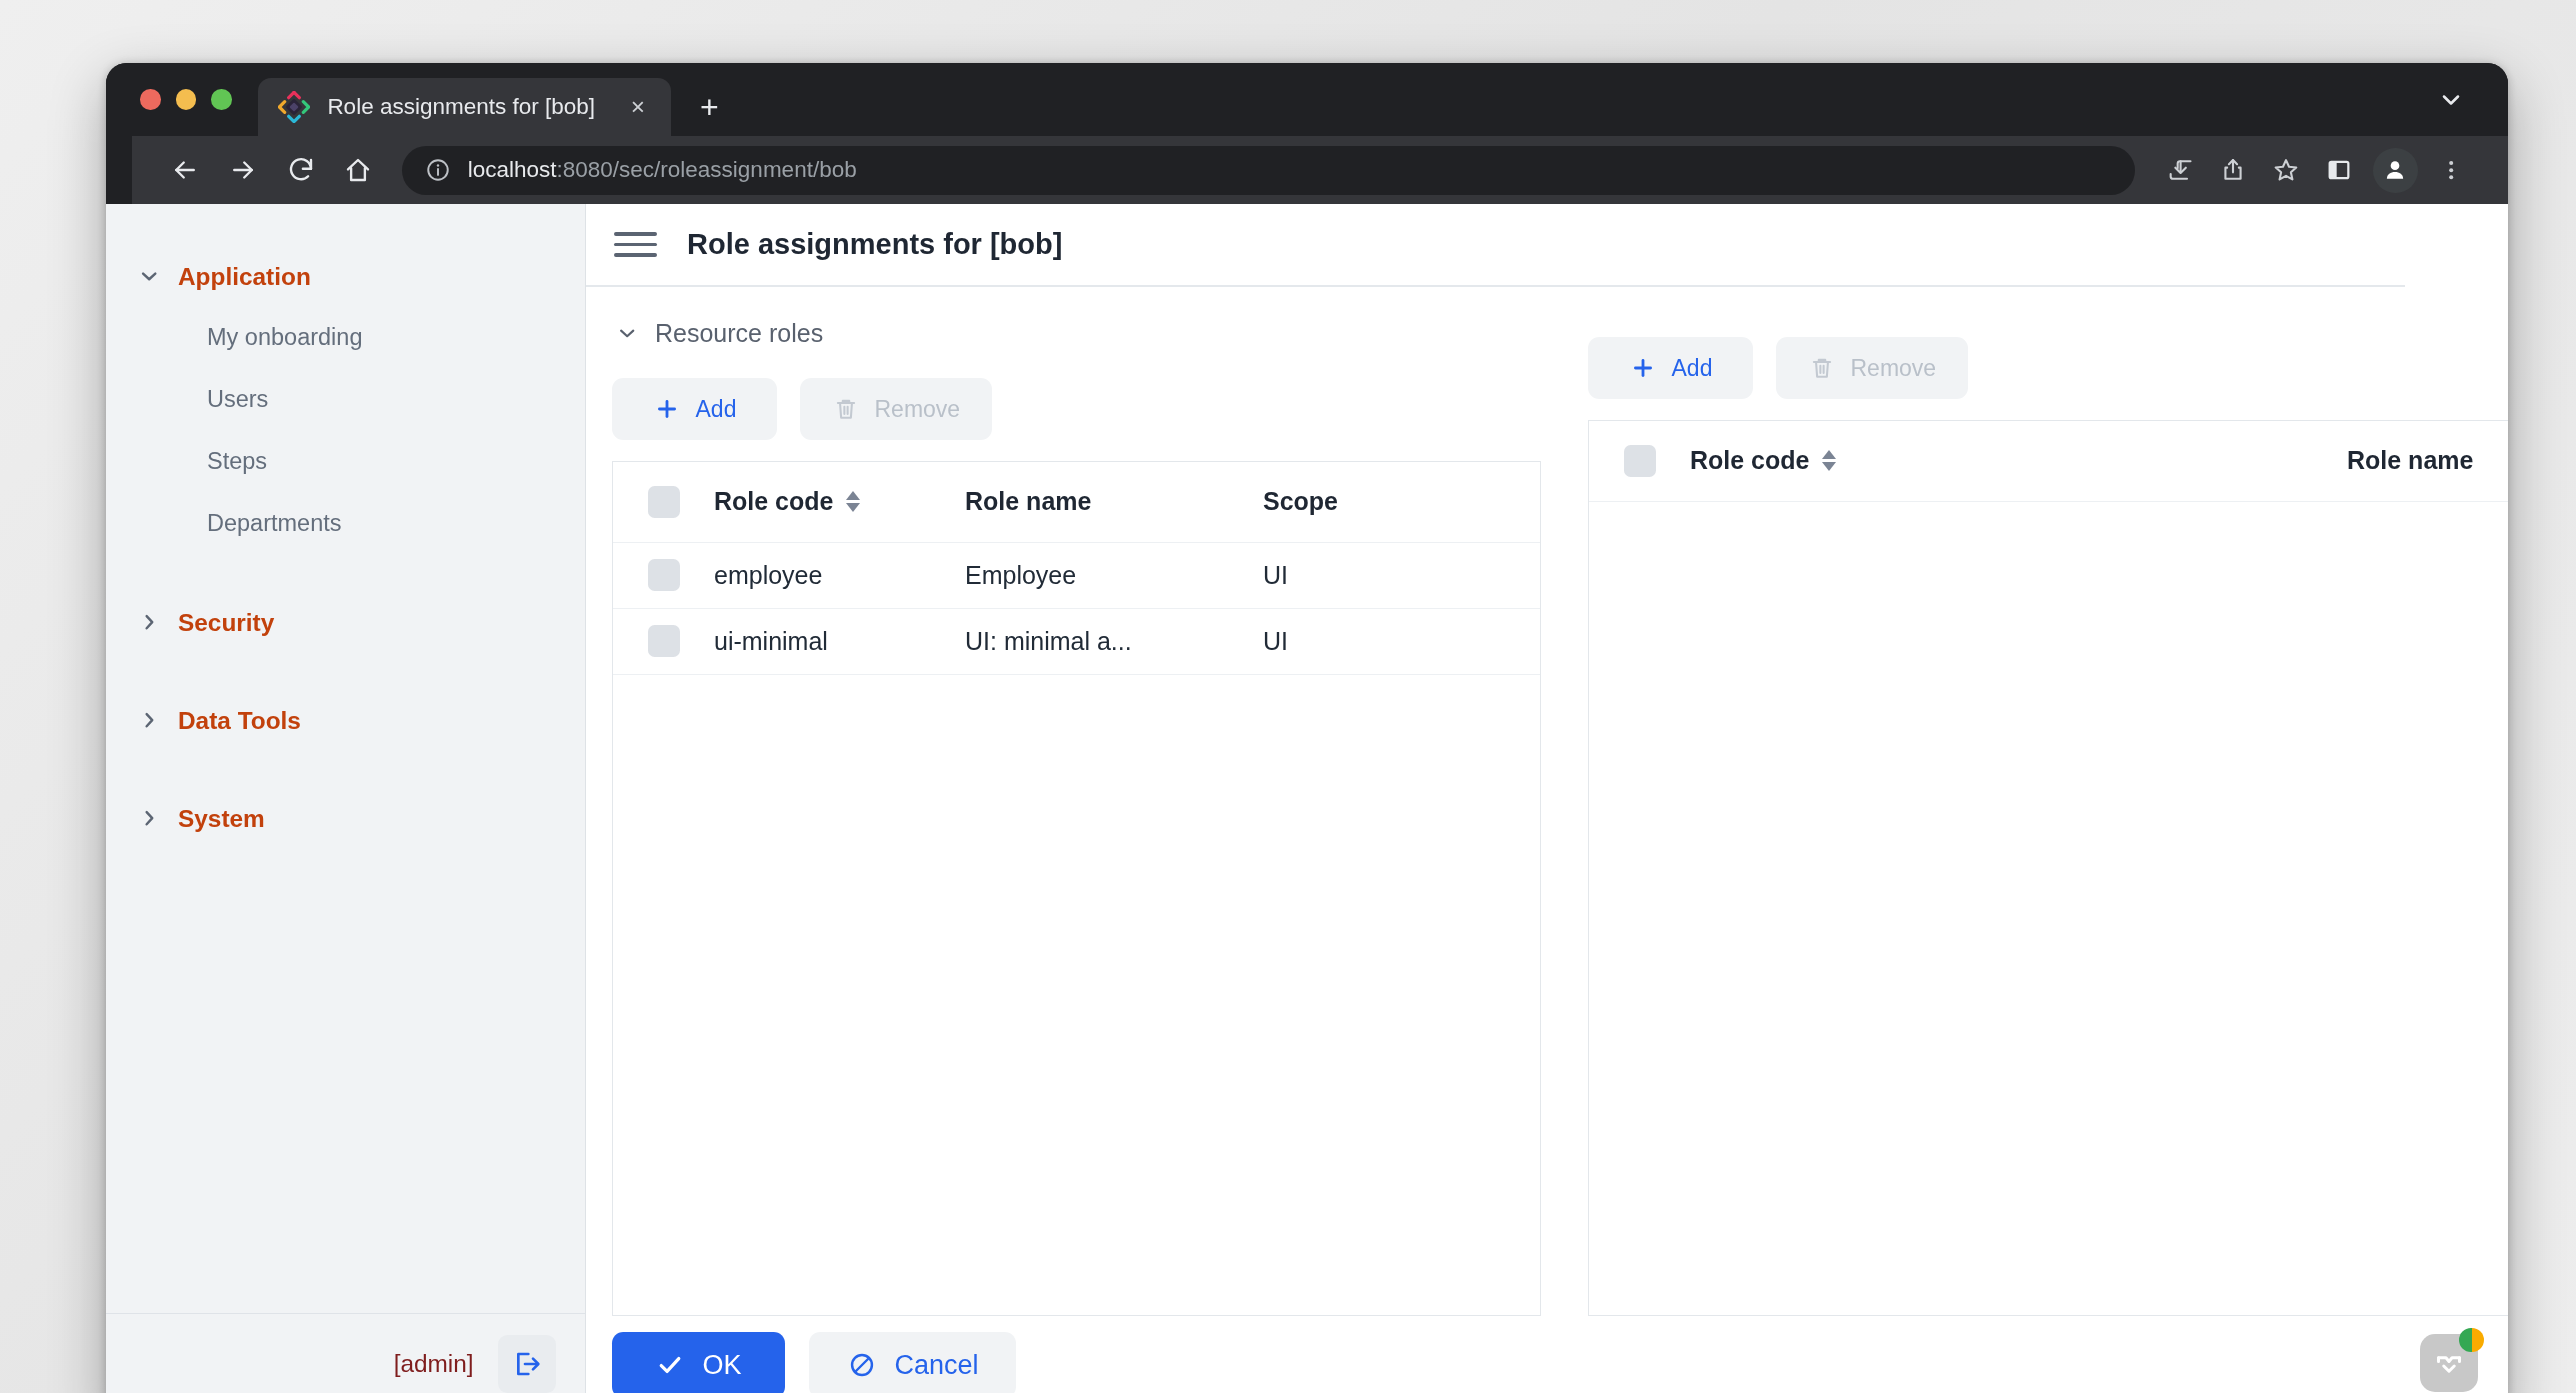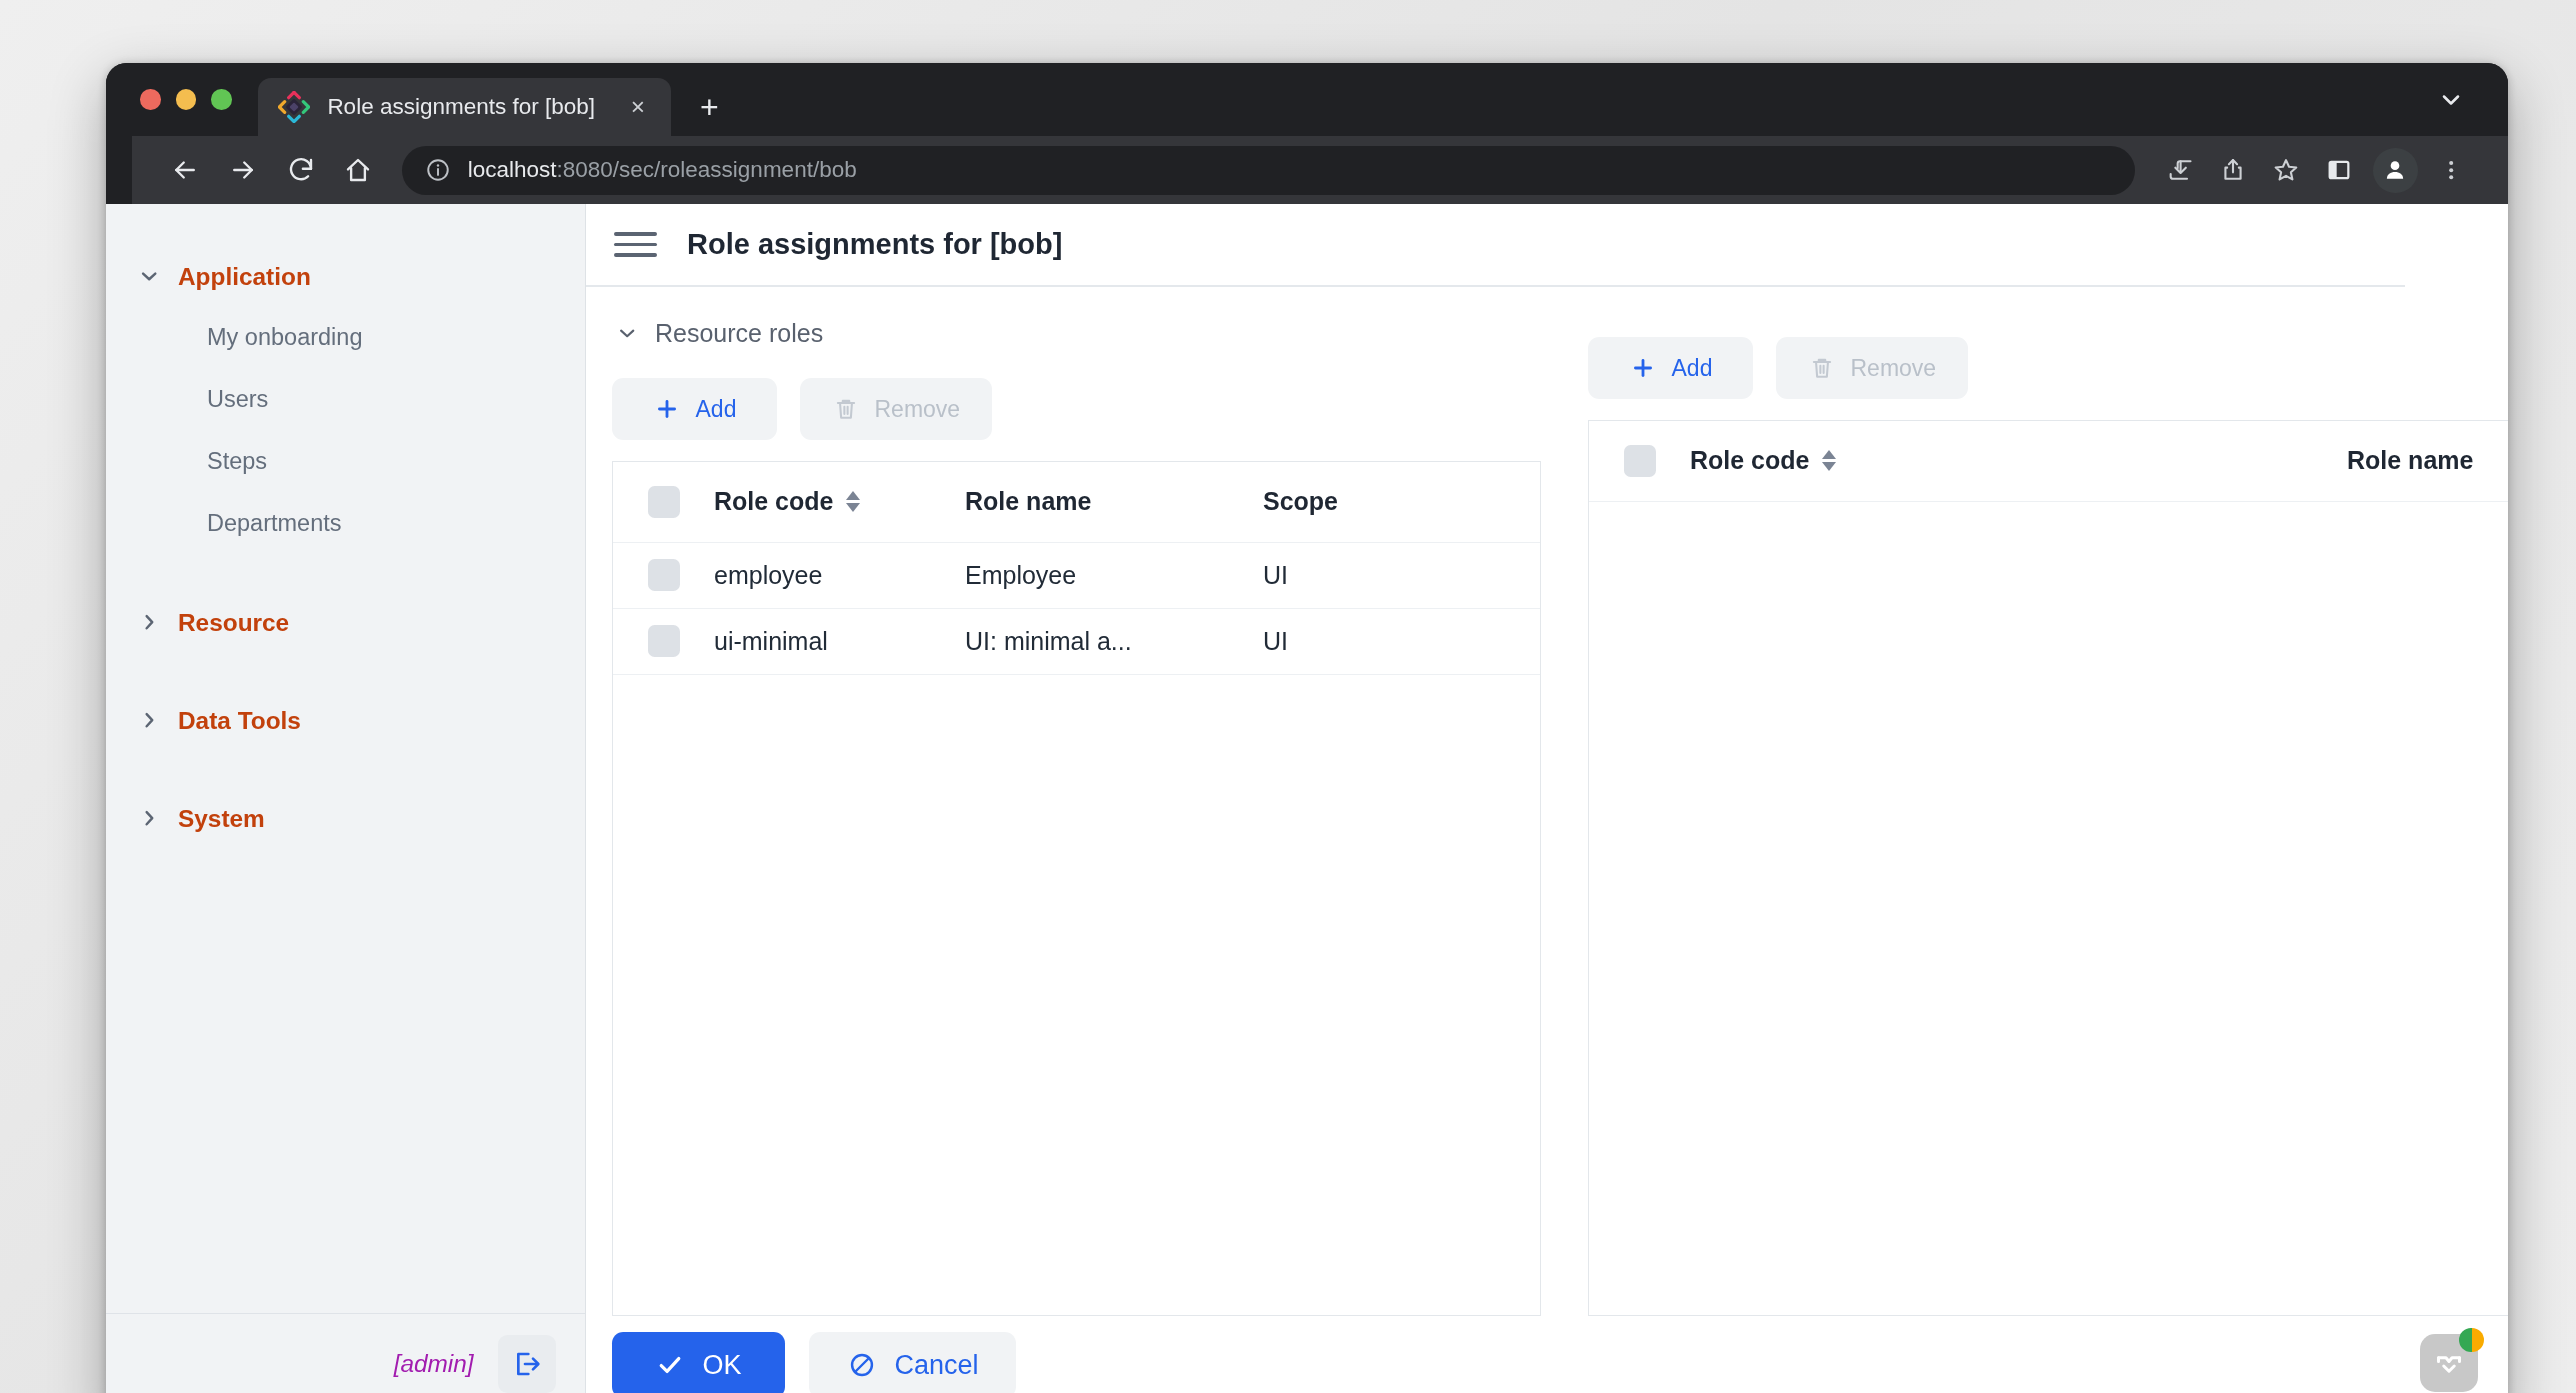--- a/index.html
+++ b/index.html
@@ -155,21 +155,21 @@
     margin-bottom: 17px;
   }
   .nav-gap { height: 36px; }
 
   .sidebar-footer {
     height: 101px; flex: 0 0 101px;
     border-top: 1.9px solid #dfe3e8;
     display: flex; align-items: center; justify-content: flex-end;
     padding-right: 29px; gap: 24.4px;
   }
-  .user-label { font-size: 24.4px; color: #a21caf; font-style: italic; }
+  .user-label { font-size: 24.4px; color: #7f1d1d; }
   .logout-btn {
     width: 58px; height: 58px;
     background: #e9ecef; border-radius: 9.4px;
     display: flex; align-items: center; justify-content: center;
   }
 
   
   .main {
     flex: 1 1 auto; position: relative;
     background: #ffffff;
@@ -437,21 +437,21 @@
         </div>
 
         <div class="nav-gap"></div>
 
         <div class="nav-group">
           <span class="caret">
             <svg width="24.4" height="24.4" viewBox="0 0 24 24" fill="none" stroke="#5c6573" stroke-width="2.4" stroke-linecap="round" stroke-linejoin="round">
                 <polyline points="9.5 6 15 12 9.5 18"></polyline>
               </svg>
           </span>
-          <span>Resource</span>
+          <span>Security</span>
         </div>
 
         <div class="nav-gap"></div>
 
         <div class="nav-group">
           <span class="caret">
             <svg width="24.4" height="24.4" viewBox="0 0 24 24" fill="none" stroke="#5c6573" stroke-width="2.4" stroke-linecap="round" stroke-linejoin="round">
                 <polyline points="9.5 6 15 12 9.5 18"></polyline>
               </svg>
           </span>

